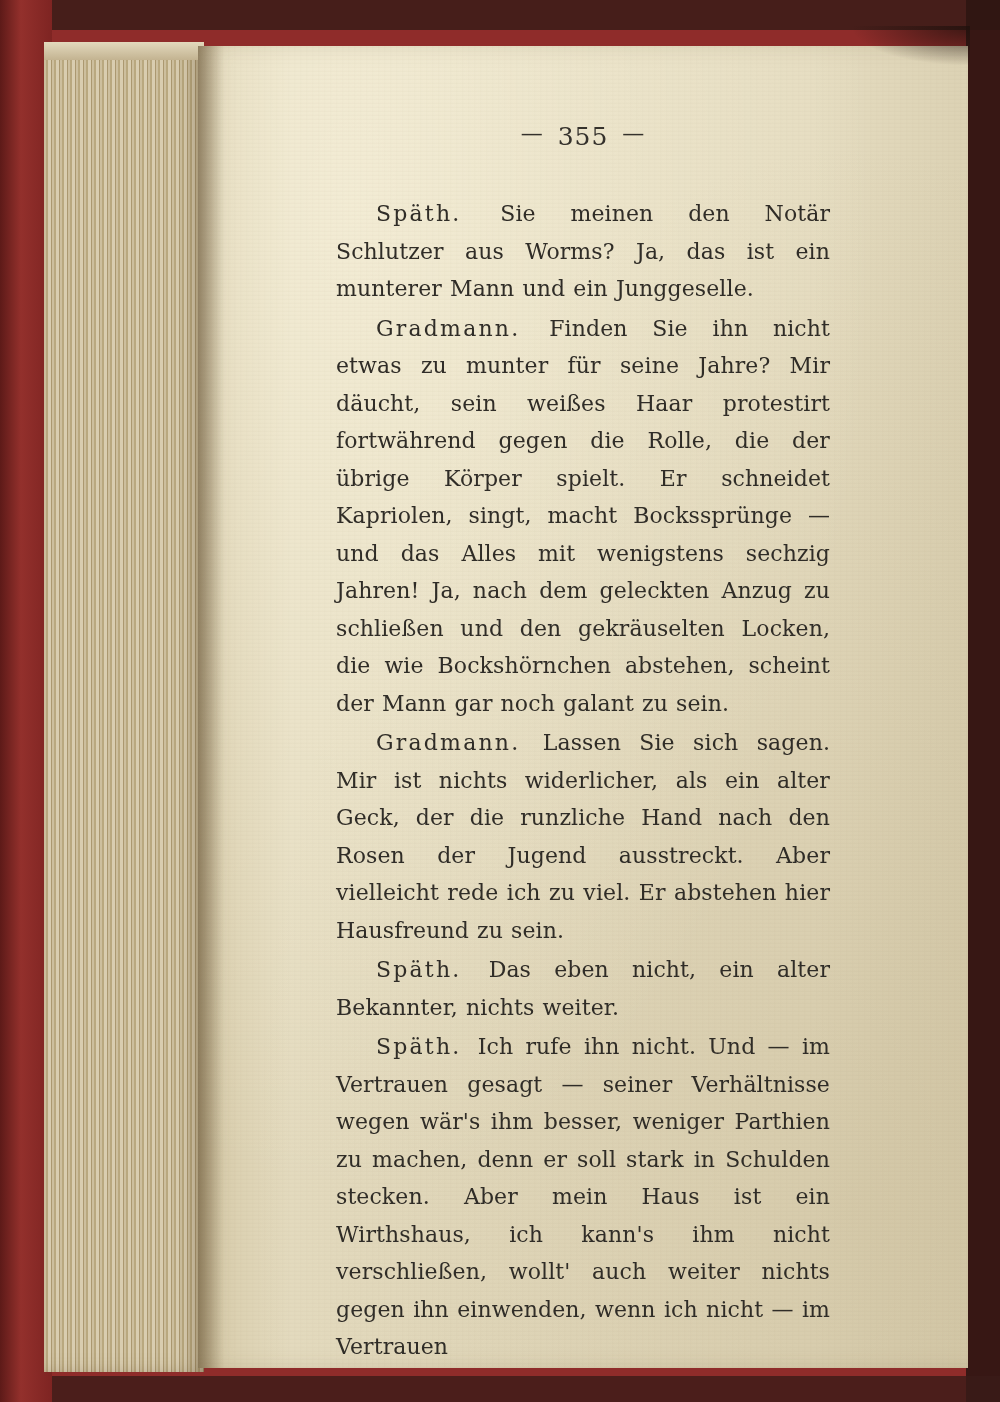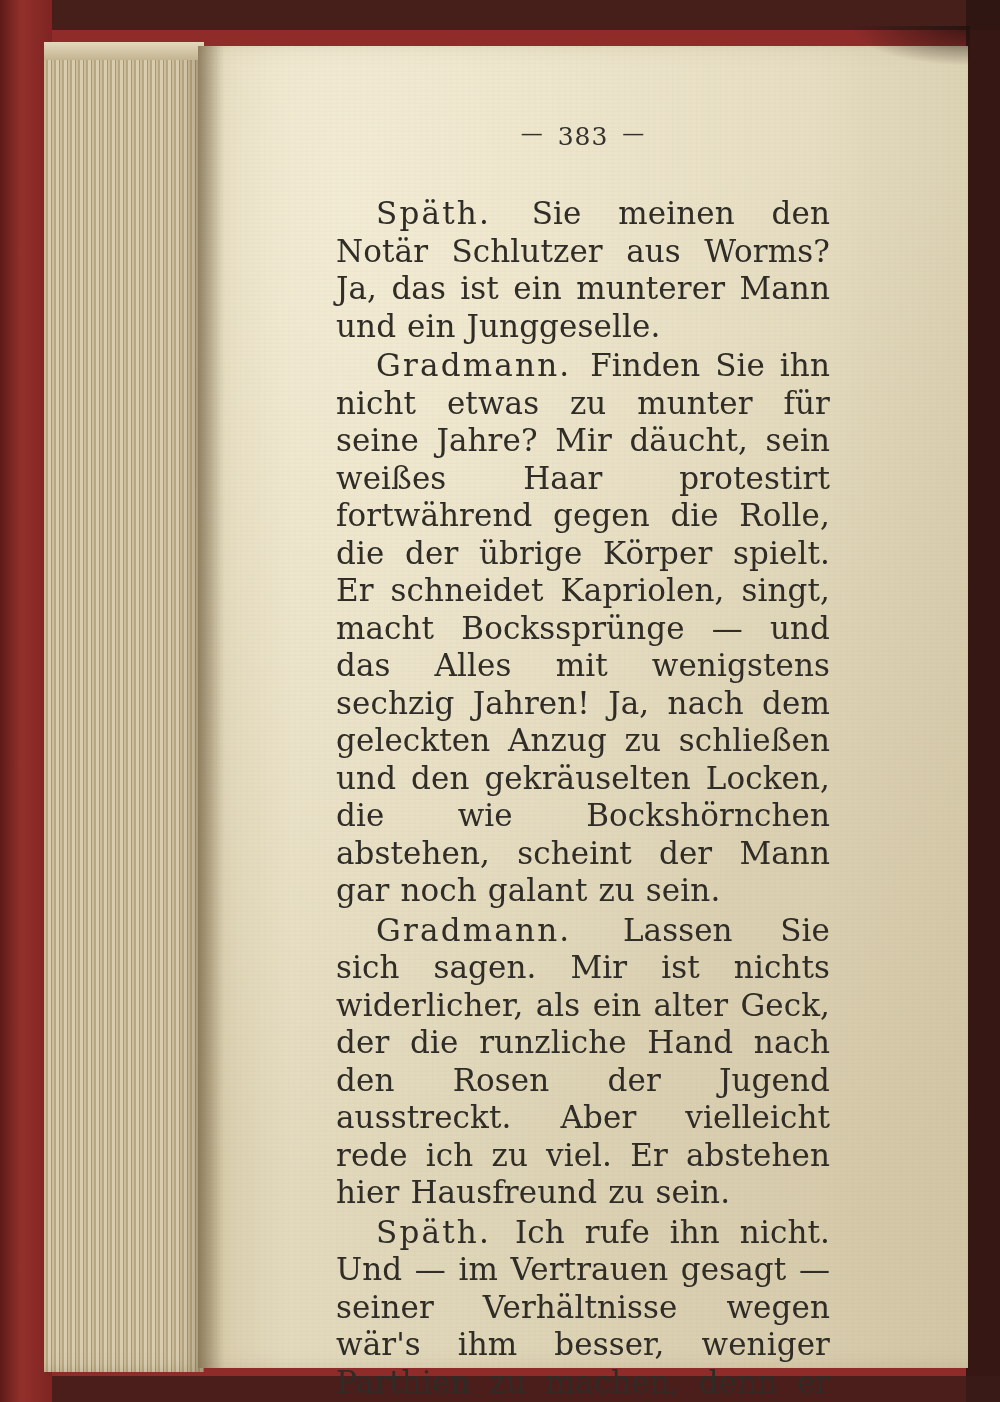--- a/index.html
+++ b/index.html
@@ -119,21 +119,21 @@
   .folio .dash {
     display: inline-block;
     padding: 0 14px;
     position: relative;
     top: -4px;
     font-size: 22px;
   }
   p.para {
     margin: 0 0 2px 0;
     font-family: "DejaVu Serif", serif;
-    font-size: 31px;
+    font-size: 22px;
     line-height: 37.5px;
     text-align: justify;
     text-indent: 40px;
     color: #2f2c27;
     letter-spacing: 0.1px;
     word-spacing: 1px;
   }
   .speaker {
     letter-spacing: 2.2px;
     padding-right: 4px;
@@ -161,30 +161,31 @@
   <div class="cover-dark-bottom"></div>
   <div class="cover-left"></div>
 
   <div class="page-edges"></div>
   <div class="page-edges-top"></div>
 
   <div class="page">
     <div class="textblock">
 
       <div class="folio">
-        <span class="dash">—</span><span>383</span><span class="dash">—</span>
+        <span class="dash">—</span><span>355</span><span class="dash">—</span>
       </div>
 
       <p class="para"><span class="speaker">Späth.</span><span> Sie meinen den Notär Schlutzer aus Worms? Ja, das ist ein munterer Mann und ein Junggeselle.</span></p>
 
       <p class="para"><span class="speaker">Gradmann.</span><span> Finden Sie ihn nicht etwas zu munter für seine Jahre? Mir däucht, sein weißes Haar protestirt fortwährend gegen die Rolle, die der übrige Körper spielt. Er schneidet Kapriolen, singt, macht Bockssprünge — und das Alles mit wenigstens sechzig Jahren! Ja, nach dem geleckten Anzug zu schließen und den gekräuselten Locken, die wie Bockshörnchen abstehen, scheint der Mann gar noch galant zu sein.</span></p>
 
 
       <p class="para"><span class="speaker">Gradmann.</span><span> Lassen Sie sich sagen. Mir ist nichts widerlicher, als ein alter Geck, der die runzliche Hand nach den Rosen der Jugend ausstreckt. Aber vielleicht rede ich zu viel. Er abstehen hier Hausfreund zu sein.</span></p>
 
+      <p class="para"><span class="speaker">Späth.</span><span> Das eben nicht, ein alter Bekannter, nichts weiter.</span></p>
 
 
       <p class="para"><span class="speaker">Späth.</span><span> Ich rufe ihn nicht. Und — im Vertrauen gesagt — seiner Verhältnisse wegen wär's ihm besser, weniger Parthien zu machen, denn er soll stark in Schulden stecken. Aber mein Haus ist ein Wirthshaus, ich kann's ihm nicht verschließen, wollt' auch weiter nichts gegen ihn einwenden, wenn ich nicht — im Vertrauen</span></p>
 
     </div>
   </div>
 
   <div class="page-shadow-left"></div>
   <div class="corner-dark"></div>
   <div class="grain"></div>

